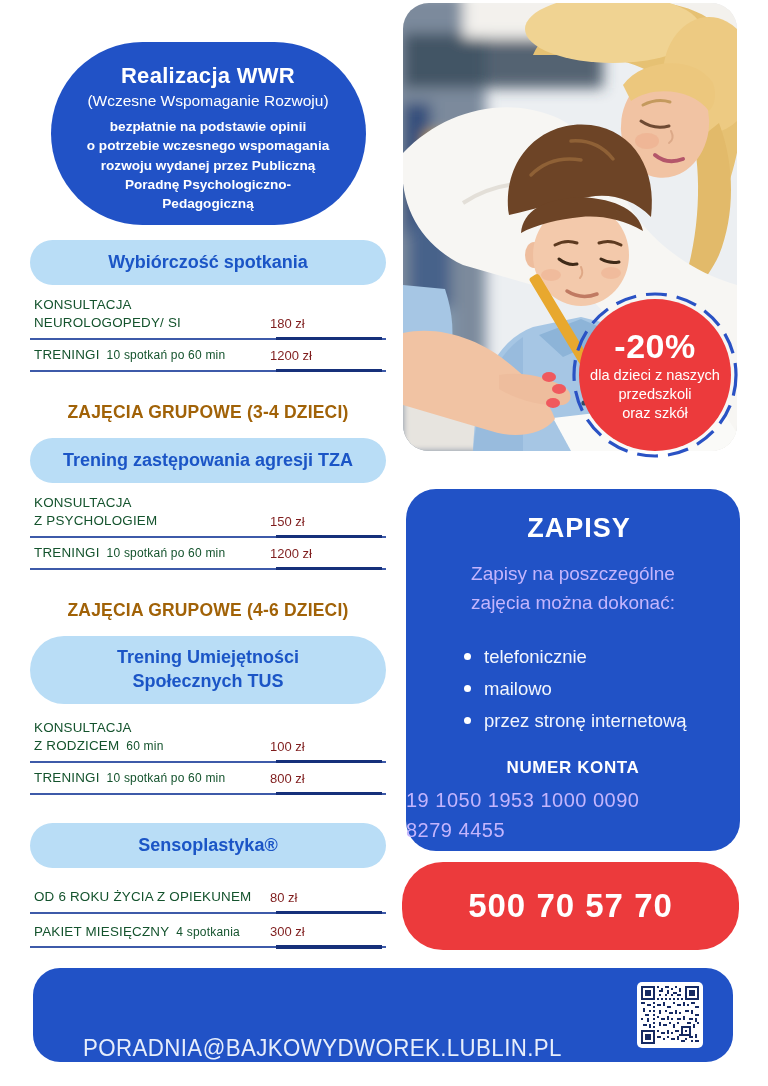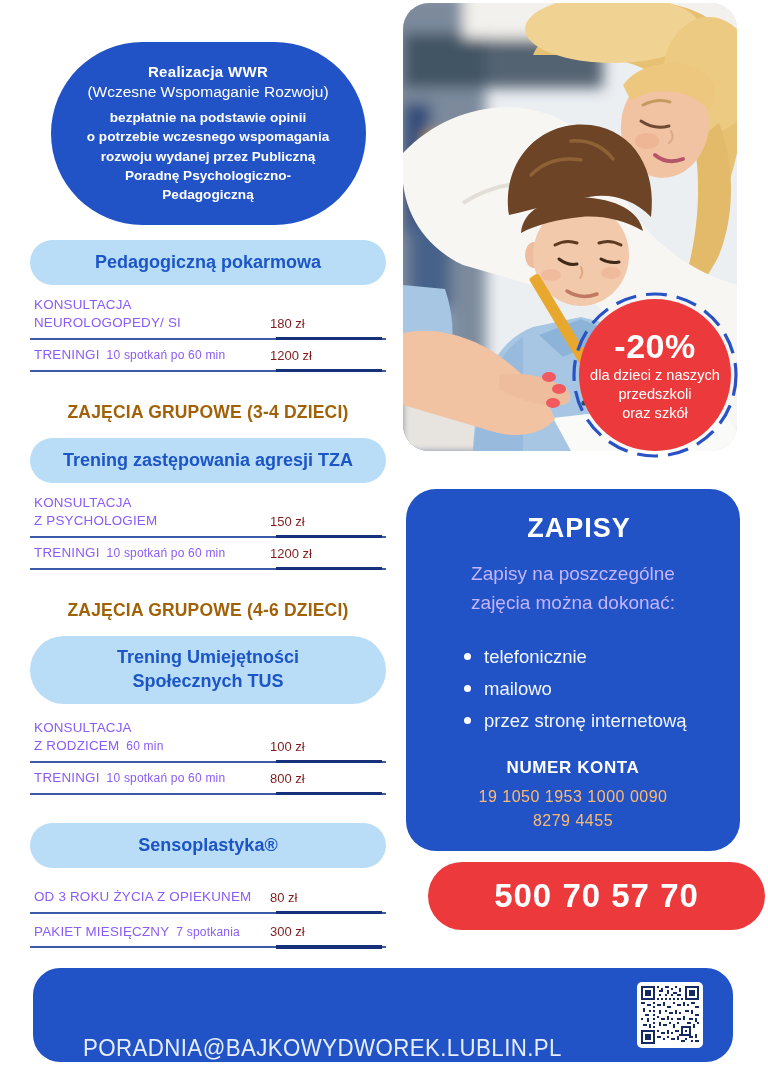--- a/index.html
+++ b/index.html
@@ -8,21 +8,21 @@
   .page { position:relative; width:768px; height:1086px; background:#ffffff; overflow:hidden; margin:0 auto; }
 
   
   .left-col { position:absolute; left:30px; top:0; width:356px; }
 
   .wwr-blob {
     margin:42px auto 0; width:315px; height:183px;
     background:#2152c6; border-radius:92px;
     color:#ffffff; text-align:center; padding-top:21px;
   }
-  .wwr-title { font-size:15px; font-weight:bold; letter-spacing:.3px; }
+  .wwr-title { font-size:22px; font-weight:bold; letter-spacing:.3px; }
   .wwr-subtitle { font-size:15.5px; margin-top:3px; }
   .wwr-body { margin-top:7px; font-size:13.6px; font-weight:bold; line-height:1.42; }
 
   .pill {
     margin-top:22px; width:356px; min-height:45px;
     background:#b9ddf6; border-radius:24px;
     display:flex; align-items:center; justify-content:center;
     color:#1b55c6; font-weight:bold; font-size:18px; text-align:center;
     padding:6px 10px;
   }
@@ -40,21 +40,21 @@
   .rows-late { margin-top:15px; }
   .rows-senso { margin-top:20px; }
   .price-row {
     position:relative; display:flex; align-items:flex-end;
     padding:0 2px 6px 4px; border-bottom:2px solid #3d5aa9; margin-bottom:6px;
   }
   .price-row::after {
     content:""; position:absolute; bottom:-2.5px; left:246px; width:106px; height:3.5px;
     background:#16307a;
   }
-  .row-label { width:223px; color:#8b5cf6; font-size:13.4px; line-height:1.34; letter-spacing:.2px; }
+  .row-label { width:223px; color:#14532d; font-size:13.4px; line-height:1.34; letter-spacing:.2px; }
   .row-top:empty { display:none; }
   .row-note { font-size:12px; margin-left:7px; }
   .row-price { flex:1; color:#7f1d1d; font-size:13px; padding-left:13px; padding-bottom:1px; }
 
   
   .photo {
     position:absolute; left:403px; top:3px; width:334px; height:448px;
     border-radius:26px; overflow:hidden; background:#e9e6e1;
   }
   .photo svg { display:block; width:100%; height:100%; }
@@ -79,25 +79,25 @@
   }
   .zapisy-title { margin-top:24px; text-align:center; font-size:27px; font-weight:bold; letter-spacing:1px;padding-left:12px; }
   .zapisy-intro { margin-top:16px; text-align:center; font-size:19px; line-height:1.5; color:#c4b5fd; }
   .zapisy-bullets { margin:24px 0 0 56px; list-style:none; }
   .zapisy-bullets li { position:relative; padding-left:22px; font-size:18.5px; line-height:1.72; color:#f2f6fd; }
   .zapisy-bullets li::before {
     content:""; position:absolute; left:2px; top:12px; width:7px; height:7px;
     border-radius:50%; background:#ffffff;
   }
   .account-label { margin-top:22px; text-align:center; font-size:17px; font-weight:bold; letter-spacing:.6px; }
-  .account-number { margin-top:7px; text-align:center; font-size:16px; line-height:1.5; letter-spacing:.5px; color:#fdba74; }
+  .account-number { margin-top:7px; font-size:20px; line-height:1.5; letter-spacing:.5px; color:#c4b5fd; }
 
   
   .phone-pill {
-    position:absolute; left:428px; top:862px; width:337px; height:68px;
+    position:absolute; left:402px; top:862px; width:337px; height:88px;
     background:#ec3a3c; border-radius:41px;
     display:flex; align-items:center; justify-content:center;
     color:#ffffff; font-size:33px; font-weight:bold; letter-spacing:1px;
   }
 
   
   .footer-bar {
     position:absolute; left:33px; top:968px; width:700px; height:94px;
     background:#2152c6; border-radius:27px;
     display:flex; align-items:flex-end;
@@ -126,21 +126,21 @@
         <div>bezpłatnie na podstawie opinii</div>
         <div>o potrzebie wczesnego wspomagania</div>
         <div>rozwoju wydanej przez Publiczną</div>
         <div>Poradnę Psychologiczno-</div>
         <div>Pedagogiczną</div>
       </div>
     </div>
 
     <div class="section">
       <div class="pill">
-          <span class="pill-text">Pedagogiczną pokarmowa</span>
+          <span class="pill-text">Wybiórczość spotkania</span>
         </div>
       <div class="rows">
         <div class="price-row">
           <div class="row-label">
               <div class="row-top">KONSULTACJA</div>
               <div class="row-main"><span>NEUROLOGOPEDY/ SI</span><span class="row-note"></span></div>
             </div>
           <div class="row-price">180 zł</div>
         </div>
         <div class="price-row">
@@ -196,27 +196,27 @@
       </div>
     </div>
 
     <div class="section">
       <div class="pill" style="margin-top:28px;">
           <span class="pill-text">Sensoplastyka®</span>
         </div>
       <div class="rows rows-senso">
         <div class="price-row">
           <div class="row-label">
-              <div class="row-main"><span>OD 3 ROKU ŻYCIA Z OPIEKUNEM</span><span class="row-note"></span></div>
+              <div class="row-main"><span>OD 6 ROKU ŻYCIA Z OPIEKUNEM</span><span class="row-note"></span></div>
             </div>
           <div class="row-price">80 zł</div>
         </div>
         <div class="price-row" style="margin-top:9px;">
           <div class="row-label">
-              <div class="row-main"><span>PAKIET MIESIĘCZNY</span><span class="row-note">7 spotkania</span></div>
+              <div class="row-main"><span>PAKIET MIESIĘCZNY</span><span class="row-note">4 spotkania</span></div>
             </div>
           <div class="row-price">300 zł</div>
         </div>
       </div>
     </div>
 
   </div>
 
   <div class="photo">
     <svg viewBox="0 0 334 448">

